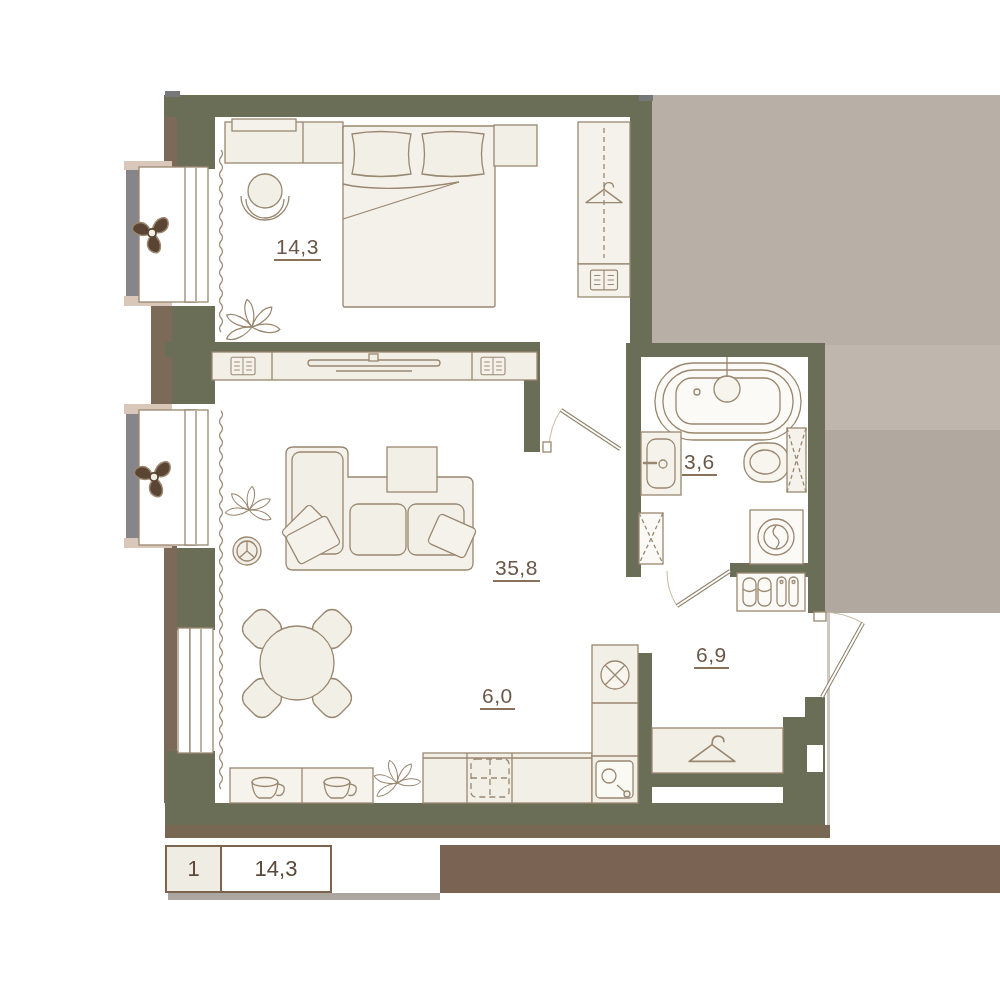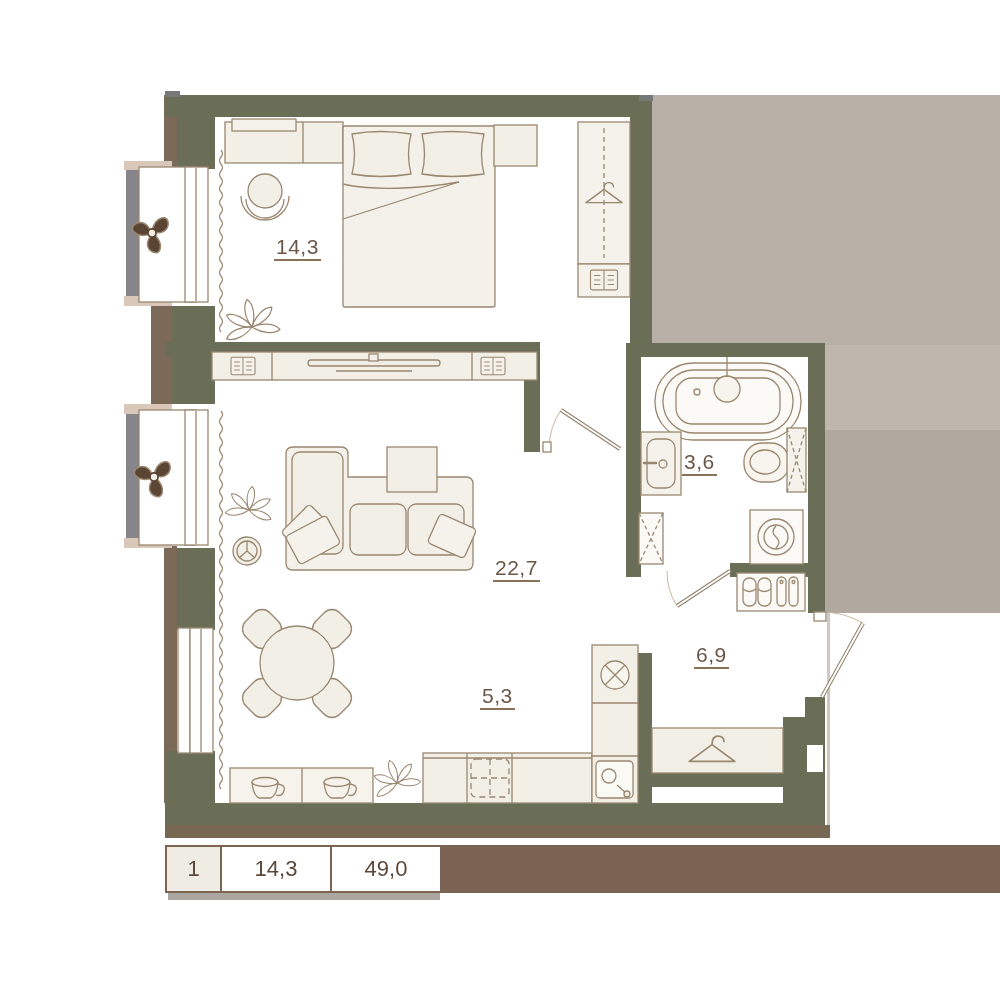--- a/index.html
+++ b/index.html
@@ -284,23 +284,22 @@
         <path d="M822,697 L863,623" stroke="#ffffff" stroke-width="2"></path>
         <rect x="814" y="612" width="12" height="9" fill="#ffffff"></rect>
       </g>
 
       <use href="#fan" transform="translate(152,233) scale(1.15)"></use>
       <use href="#fan" transform="translate(154,477) scale(1.15)"></use>
     </g>
   </svg>
 
   <div class="room-label" style="left:274px;top:236px;">14,3</div>
-  <div class="room-label" style="left:493px;top:557px;">22,7</div>
+  <div class="room-label" style="left:493px;top:557px;">35,8</div>
   <div class="room-label" style="left:682px;top:451px;">3,6</div>
   <div class="room-label" style="left:694px;top:644px;">6,9</div>
-  <div class="room-label" style="left:480px;top:685px;">5,3</div>
+  <div class="room-label" style="left:480px;top:685px;">6,0</div>
 
   <div class="legend-cell" style="left:165px;top:845px;width:57px;background:#efece3;">1</div>
   <div class="legend-cell" style="left:220px;top:845px;width:112px;">14,3</div>
-  <div class="legend-cell" style="left:330px;top:845px;width:112px;">49,0</div>
   <div class="abs" style="left:440px;top:845px;width:560px;height:48px;background:#7a6353;"></div>
   <div class="abs" style="left:168px;top:893px;width:272px;height:7px;background:#aba69f;"></div>
 </div>
 
 </body></html>

